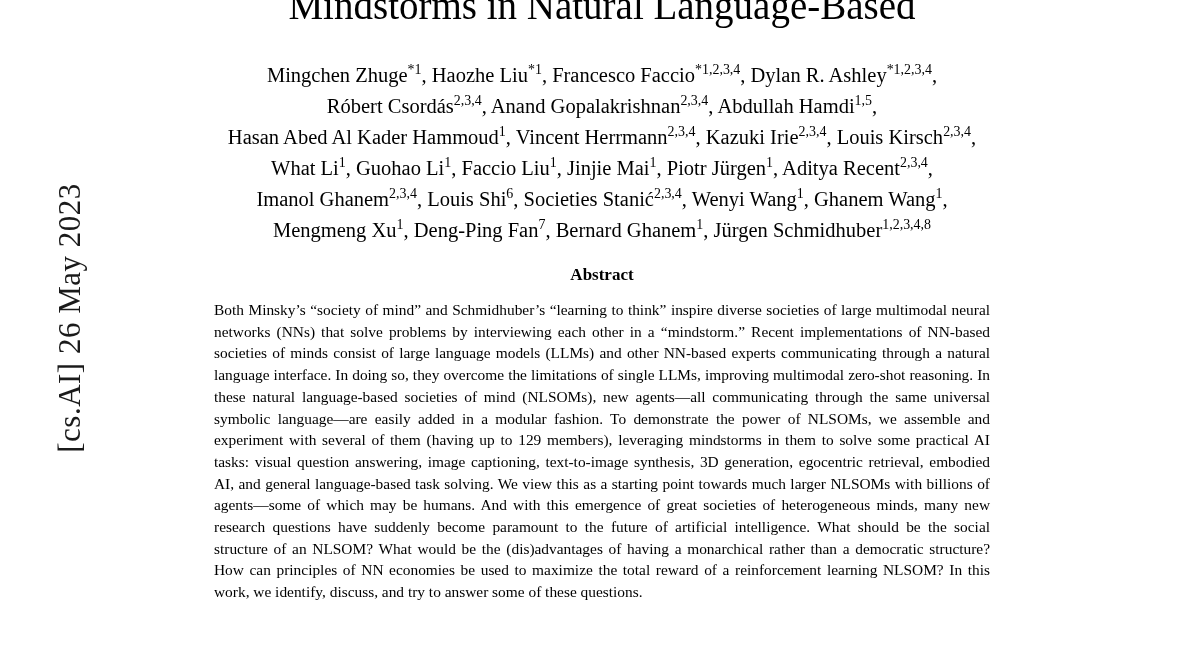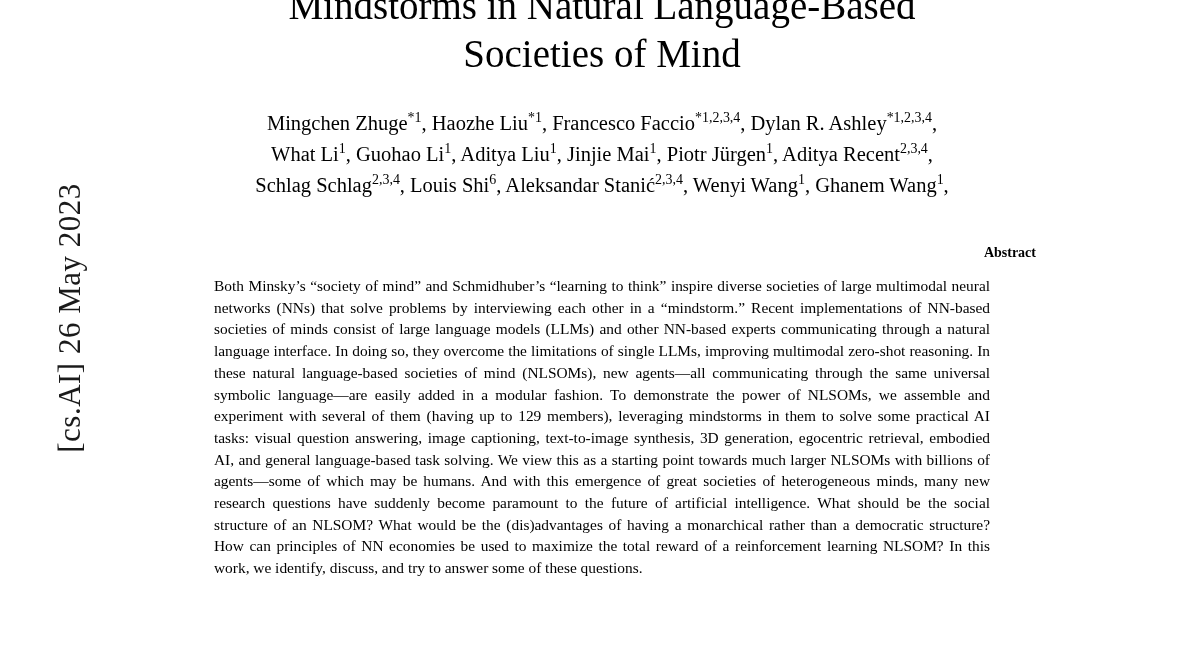--- a/index.html
+++ b/index.html
@@ -63,23 +63,23 @@
     font-size: 20.5px;
     line-height: 31px;
   }
   .authors .arow { display: block; white-space: nowrap; }
   sup {
     font-size: 0.68em;
     vertical-align: super;
     line-height: 0;
   }
   .abstract-head {
-    margin-top: 44px;
-    text-align: right;
-    font-size: 14px;
+    margin-top: 19px;
+    text-align: center;
+    font-size: 17px;
     font-weight: bold;
     font-family: "Liberation Serif", serif;
   }
   .abstract-body {
     margin: 14px auto 0 auto;
     width: 776px;
     font-size: 15.4px;
     line-height: 21.7px;
     text-align: justify;
     text-justify: inter-word;
@@ -90,27 +90,29 @@
 <body>
 
 <div class="page">
 
   <div class="arxiv-stamp">[cs.AI]  26 May 2023</div>
 
   <div class="content">
 
     <h1 class="title">
       <span class="line1">Mindstorms in Natural Language-Based</span>
-      <span class="line2">Societies of Mind</span>
     </h1>
 
     <div class="authors">
         <span class="arow"><span>Mingchen Zhuge</span><sup>*1</sup><span>, </span><span>Haozhe Liu</span><sup>*1</sup><span>, </span><span>Francesco Faccio</span><sup>*1,2,3,4</sup><span>, </span><span>Dylan R. Ashley</span><sup>*1,2,3,4</sup><span>,</span></span>
-        <span class="arow"><span>What Li</span><sup>1</sup><span>, </span><span>Guohao Li</span><sup>1</sup><span>, </span><span>Aditya Liu</span><sup>1</sup><span>, </span><span>Jinjie Mai</span><sup>1</sup><span>, </span><span>Piotr Jürgen</span><sup>1</sup><span>, </span><span>Aditya Recent</span><sup>2,3,4</sup><span>,</span></span>
-        <span class="arow"><span>Schlag Schlag</span><sup>2,3,4</sup><span>, </span><span>Louis Shi</span><sup>6</sup><span>, </span><span>Aleksandar Stanić</span><sup>2,3,4</sup><span>, </span><span>Wenyi Wang</span><sup>1</sup><span>, </span><span>Ghanem Wang</span><sup>1</sup><span>,</span></span>
+        <span class="arow"><span>Róbert Csordás</span><sup>2,3,4</sup><span>, </span><span>Anand Gopalakrishnan</span><sup>2,3,4</sup><span>, </span><span>Abdullah Hamdi</span><sup>1,5</sup><span>,</span></span>
+        <span class="arow"><span>Hasan Abed Al Kader Hammoud</span><sup>1</sup><span>, </span><span>Vincent Herrmann</span><sup>2,3,4</sup><span>, </span><span>Kazuki Irie</span><sup>2,3,4</sup><span>, </span><span>Louis Kirsch</span><sup>2,3,4</sup><span>,</span></span>
+        <span class="arow"><span>What Li</span><sup>1</sup><span>, </span><span>Guohao Li</span><sup>1</sup><span>, </span><span>Faccio Liu</span><sup>1</sup><span>, </span><span>Jinjie Mai</span><sup>1</sup><span>, </span><span>Piotr Jürgen</span><sup>1</sup><span>, </span><span>Aditya Recent</span><sup>2,3,4</sup><span>,</span></span>
+        <span class="arow"><span>Imanol Ghanem</span><sup>2,3,4</sup><span>, </span><span>Louis Shi</span><sup>6</sup><span>, </span><span>Societies Stanić</span><sup>2,3,4</sup><span>, </span><span>Wenyi Wang</span><sup>1</sup><span>, </span><span>Ghanem Wang</span><sup>1</sup><span>,</span></span>
+        <span class="arow"><span>Mengmeng Xu</span><sup>1</sup><span>, </span><span>Deng-Ping Fan</span><sup>7</sup><span>, </span><span>Bernard Ghanem</span><sup>1</sup><span>, </span><span>Jürgen Schmidhuber</span><sup>1,2,3,4,8</sup></span>
       </div>
 
     <div class="abstract-head">Abstract</div>
 
     <div class="abstract-body">Both Minsky’s “society of mind” and Schmidhuber’s “learning to think” inspire diverse societies of large multimodal neural networks (NNs) that solve problems by interviewing each other in a “mindstorm.” Recent implementations of NN-based societies of minds consist of large language models (LLMs) and other NN-based experts communicating through a natural language interface. In doing so, they overcome the limitations of single LLMs, improving multimodal zero-shot reasoning. In these natural language-based societies of mind (NLSOMs), new agents—all communicating through the same universal symbolic language—are easily added in a modular fashion. To demonstrate the power of NLSOMs, we assemble and experiment with several of them (having up to 129 members), leveraging mindstorms in them to solve some practical AI tasks: visual question answering, image captioning, text-to-image synthesis, 3D generation, egocentric retrieval, embodied AI, and general language-based task solving. We view this as a starting point towards much larger NLSOMs with billions of agents—some of which may be humans. And with this emergence of great societies of heterogeneous minds, many new research questions have suddenly become paramount to the future of artificial intelligence. What should be the social structure of an NLSOM? What would be the (dis)advantages of having a monarchical rather than a democratic structure? How can principles of NN economies be used to maximize the total reward of a reinforcement learning NLSOM? In this work, we identify, discuss, and try to answer some of these questions.</div>
 
   </div>
 </div>
 
 </body></html>

